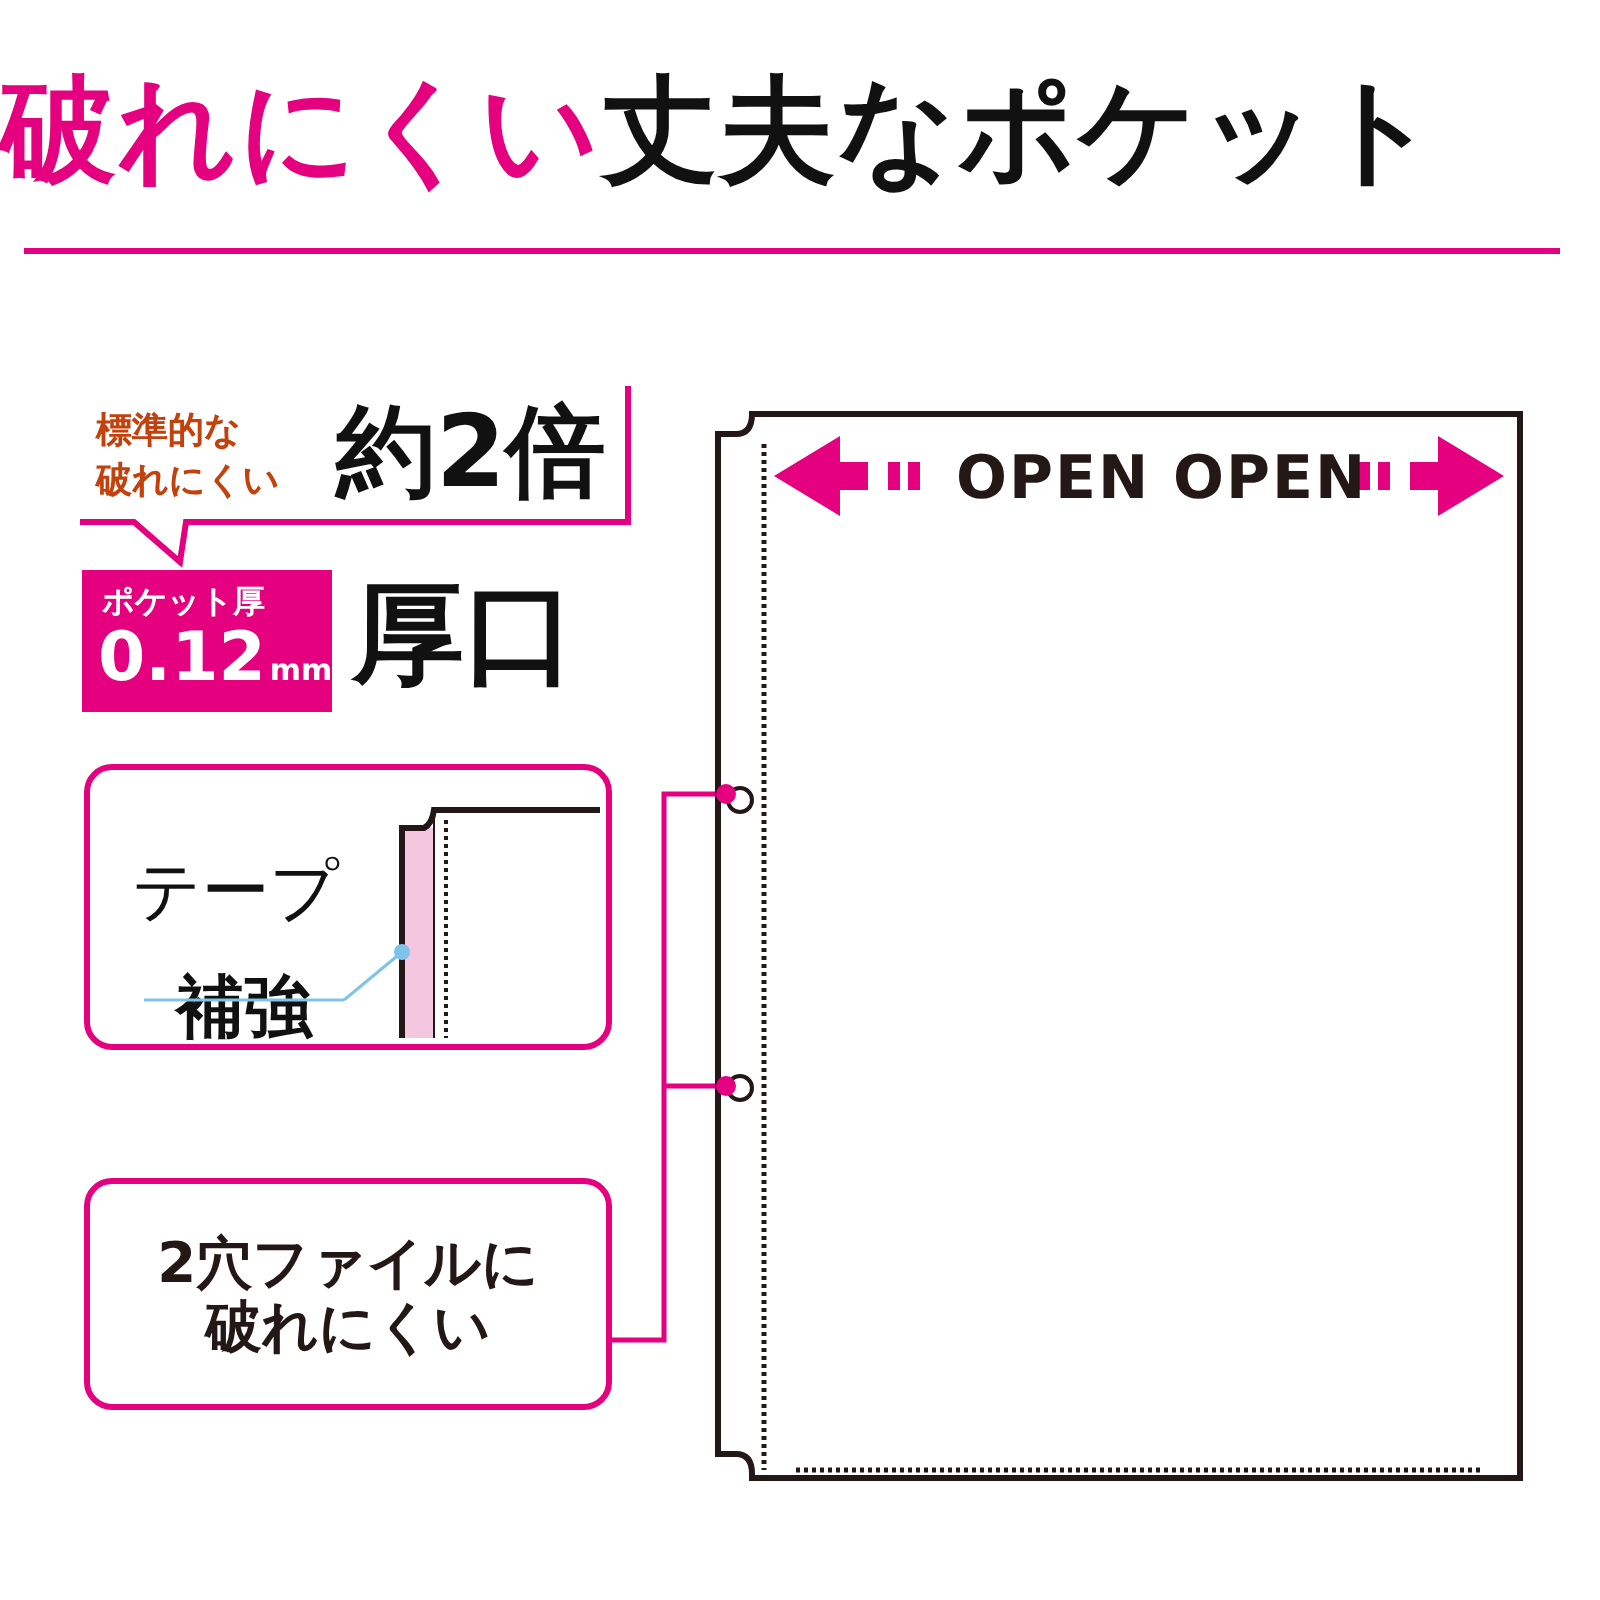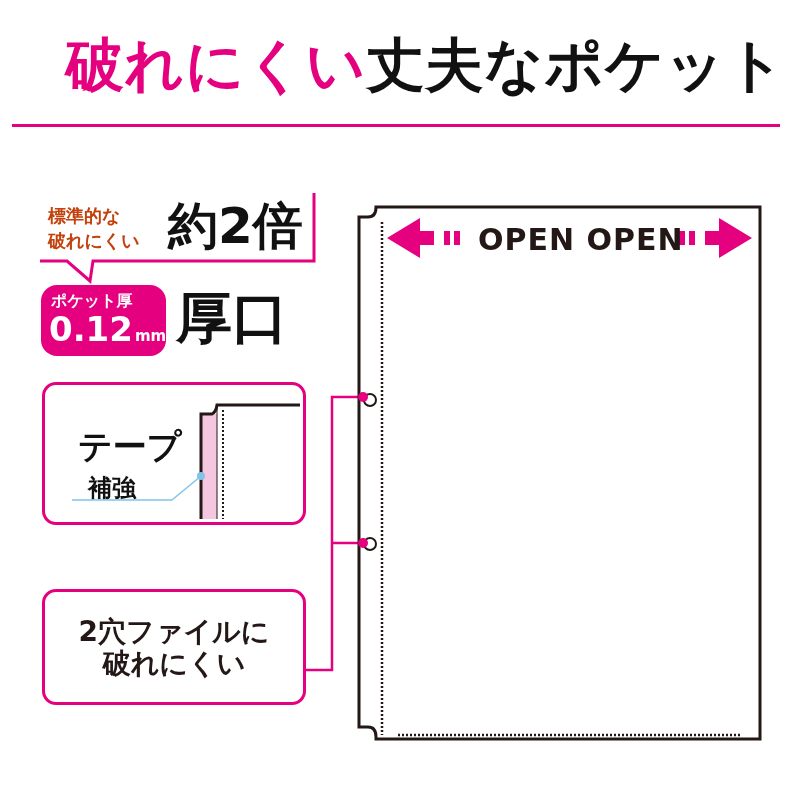--- a/index.html
+++ b/index.html
@@ -1,37 +1,37 @@
 <!DOCTYPE html>
 <html><head>
 <meta charset="utf-8">
 <style>
   html, body { margin: 0; padding: 0; background: #ffffff; }
   body { width: 800px; height: 800px; position: relative; overflow: hidden;
          font-family: "DejaVu Sans", "Liberation Sans", sans-serif; color: #231815; }
   .abs { position: absolute; }
-  .title { left: 0; top: 30px; width: 786px; text-align: right; font-size: 58px; font-weight: bold;
+  .title { left: 0; top: 30px; width: 786px; text-align: left; font-size: 58px; font-weight: bold;
            letter-spacing: 1px; line-height: 70px; white-space: nowrap; }
   .title .pink { color: #E4007F; }
   .title .dark { color: #111111; }
   .rule { left: 12px; top: 124px; width: 768px; height: 3px; background: #E4007F; }
 
   .bubble-small { left: 48px; top: 203px; font-size: 18px; font-weight: bold; line-height: 25px; color: #c2410c; }
   .bubble-big { left: 168px; top: 196px; font-size: 50px; font-weight: bold; line-height: 60px; color: #111; }
 
-  .badge { left: 41px; top: 285px; width: 125px; height: 71px; background: #E4007F; border-radius: 16px; color: #fff; }
+  .badge { left: 41px; top: 285px; width: 125px; height: 71px; background: #E4007F; border-radius: 0; color: #fff; }
   .badge-label { position: absolute; left: 10px; top: 6px; font-size: 16px; font-weight: bold; white-space: nowrap; }
   .badge-value { position: absolute; left: 8px; top: 24px; font-size: 34px; font-weight: bold; line-height: 40px; white-space: nowrap; }
   .badge-unit { font-size: 15px; margin-left: 2px; }
   .thick { left: 176px; top: 280px; font-size: 56px; font-weight: bold; line-height: 76px; color: #111; }
 
   .box { border: 3px solid #E4007F; border-radius: 14px; background: #fff; }
   .tape-box { left: 42px; top: 382px; width: 258px; height: 137px; }
-  .tape-text { left: 78px; top: 424px; font-size: 34px; font-weight: bold; line-height: 44px; color: #111; }
-  .tape-text2 { left: 88px; top: 466px; font-size: 24px; font-weight: bold; line-height: 44px; color: #111; text-align: right; }
+  .tape-text { left: 66px; top: 424px; font-size: 34px; font-weight: normal; line-height: 44px; color: #111; }
+  .tape-text2 { left: 88px; top: 482px; font-size: 34px; font-weight: bold; line-height: 44px; color: #111; text-align: right; }
 
   .hole-box { left: 42px; top: 589px; width: 258px; height: 110px; }
   .hole-text { left: 42px; top: 616px; width: 264px; text-align: center; font-size: 28px; font-weight: bold; line-height: 32px; color: #231815; }
 
   svg { position: absolute; left: 0; top: 0; }
   .wide-text { left: 478px; top: 222px; font-size: 30px; font-weight: bold; letter-spacing: 1px; color: #231815; line-height: 36px; }
 </style>
 </head>
 <body>
 

